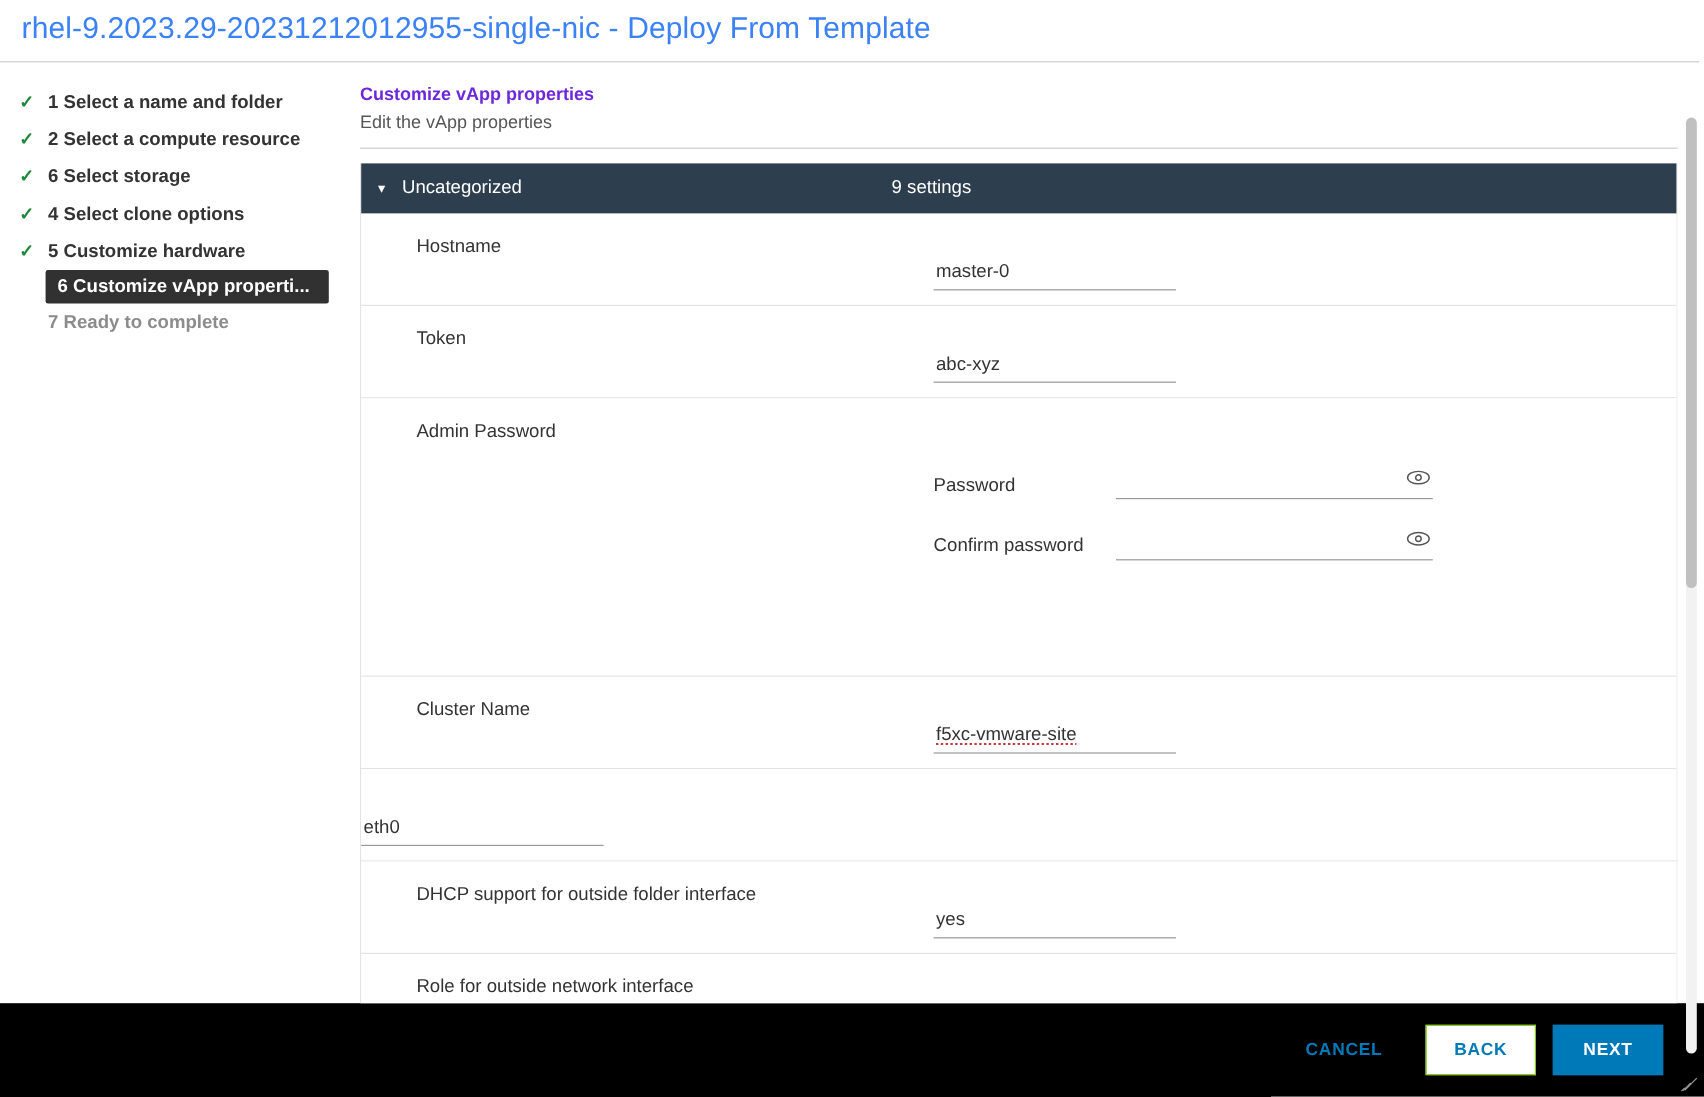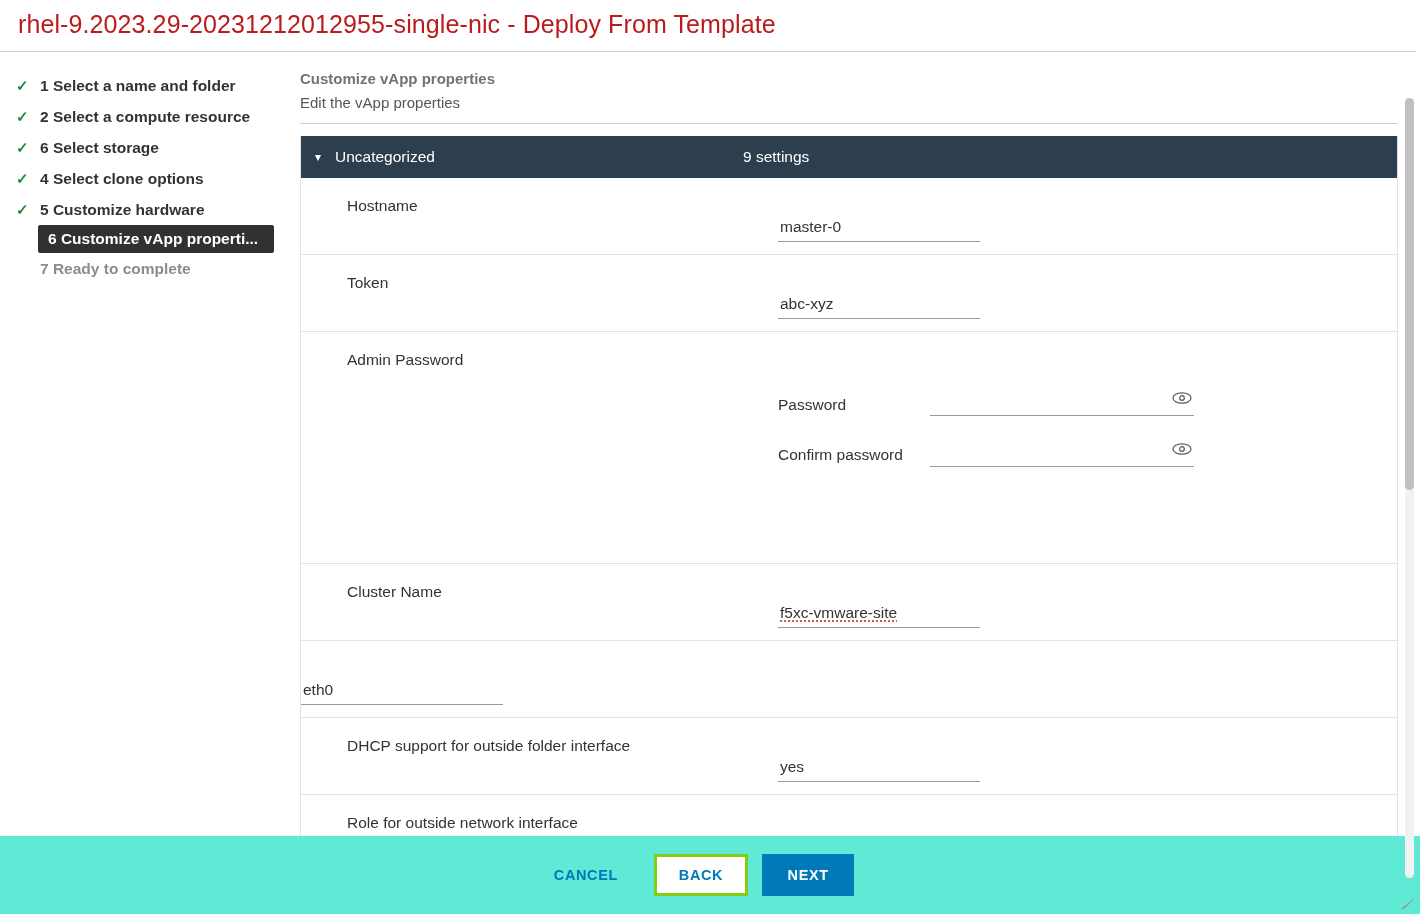--- a/index.html
+++ b/index.html
@@ -15,21 +15,21 @@
     position: relative;
     width: 1420px;
     height: 914px;
     background: #ffffff;
     display: flex;
     flex-direction: column;
   }
   .dialog-title {
     font-size: 25px;
     font-weight: 400;
-    color: #b91c1c;
+    color: #3b82f6;
     padding: 10px 0 12px 18px;
     letter-spacing: 0.1px;
     white-space: nowrap;
   }
   .title-rule {
     height: 1px;
     background: #cccccc;
     margin: 0 4px 0 0;
   }
   .body {
@@ -82,21 +82,21 @@
   .pane {
     flex: 1;
     min-width: 0;
     display: flex;
     flex-direction: column;
     padding: 18px 22px 0 10px;
   }
   .pane-head-title {
     font-size: 15px;
     font-weight: bold;
-    color: #737373;
+    color: #6d28d9;
     margin-bottom: 7px;
   }
   .pane-head-sub {
     font-size: 15px;
     color: #565656;
     margin-bottom: 12px;
   }
   .pane-rule {
     height: 1px;
     background: #cccccc;
@@ -217,42 +217,42 @@
     height: 392px;
     background: #c0c0c0;
     border-radius: 5px;
   }
   
   .footer {
     height: 78px;
     flex: 0 0 78px;
     display: flex;
     align-items: center;
-    justify-content: center;
+    justify-content: flex-end;
     padding-right: 34px;
     gap: 14px;
-    background: #5eead4;
+    background: #000000;
   }
   .btn {
     font-family: "Liberation Sans", sans-serif;
     font-size: 14.5px;
     letter-spacing: 0.6px;
     height: 42px;
     padding: 0 22px;
     cursor: pointer;
   }
   .btn-flat {
     background: transparent;
     border: 0;
     color: #0079b8;
     font-weight: bold;
   }
   .btn-outline {
     background: #ffffff;
-    border: 3px solid #84cc16;
+    border: 1px solid #84cc16;
     color: #0079b8;
     font-weight: bold;
     min-width: 92px;
   }
   .btn-primary {
     background: #0079b8;
     border: 1px solid #0079b8;
     color: #ffffff;
     font-weight: bold;
     min-width: 92px;

